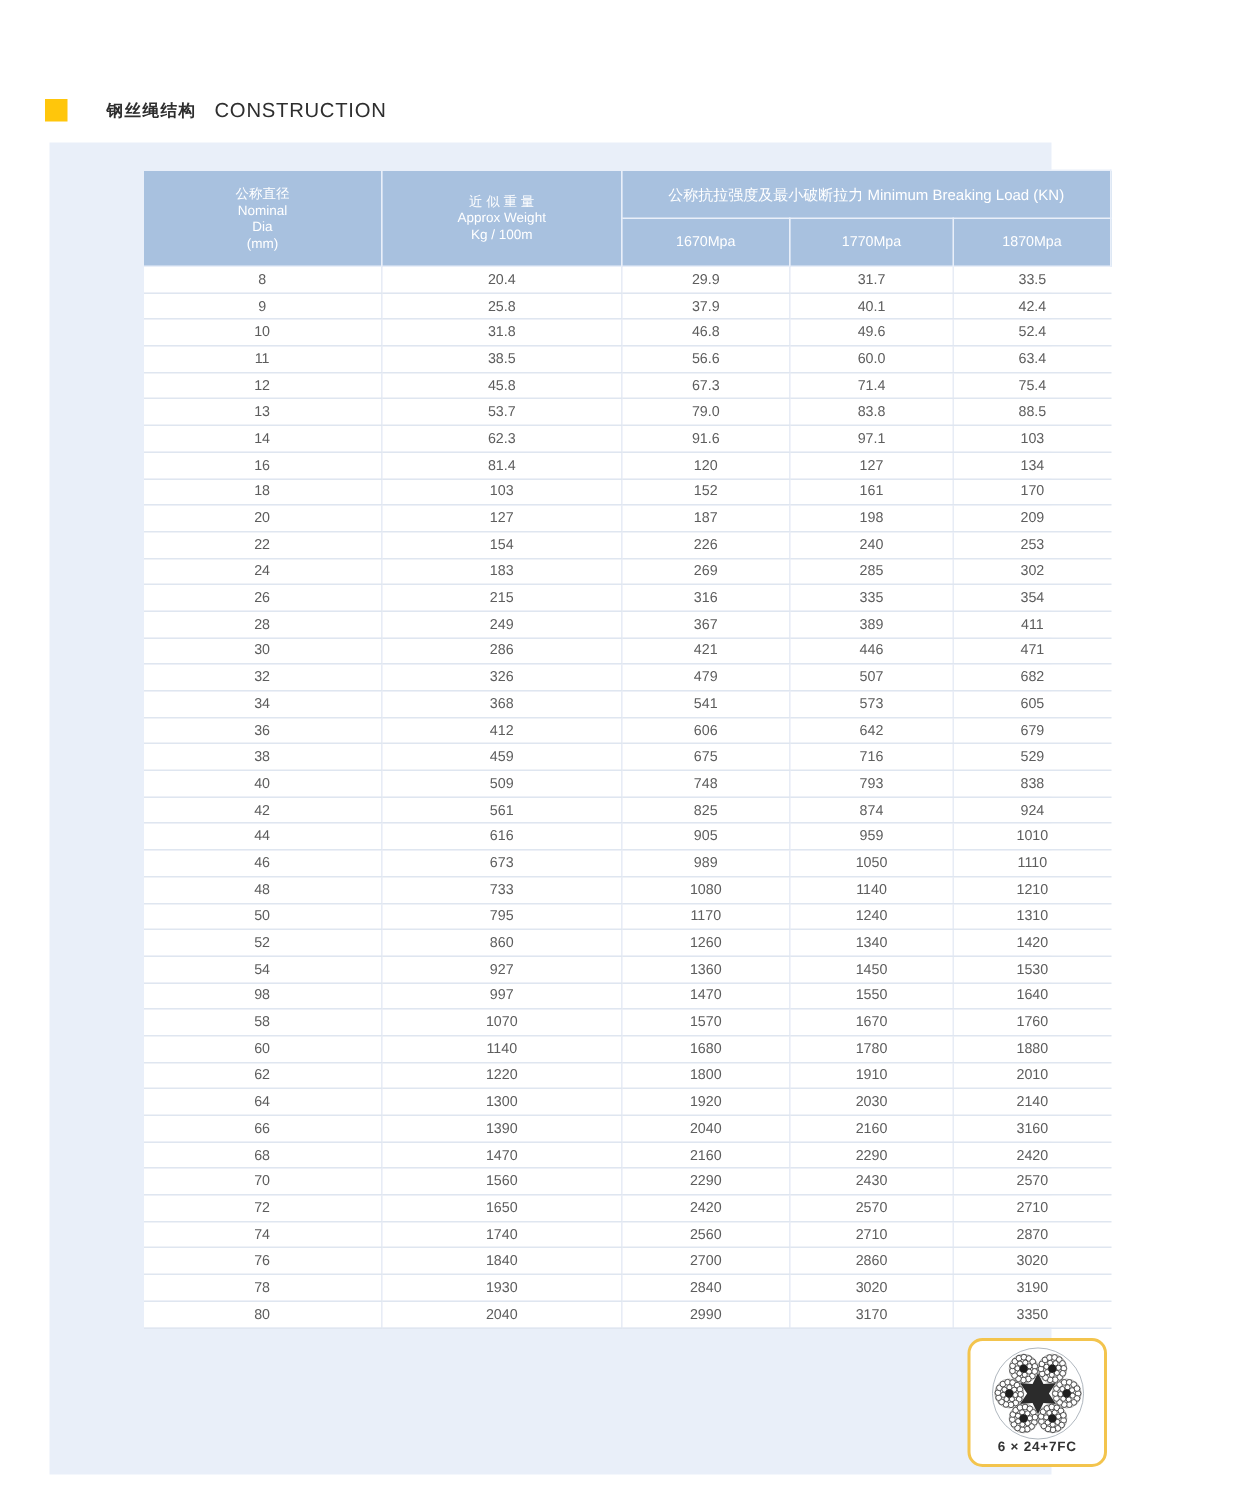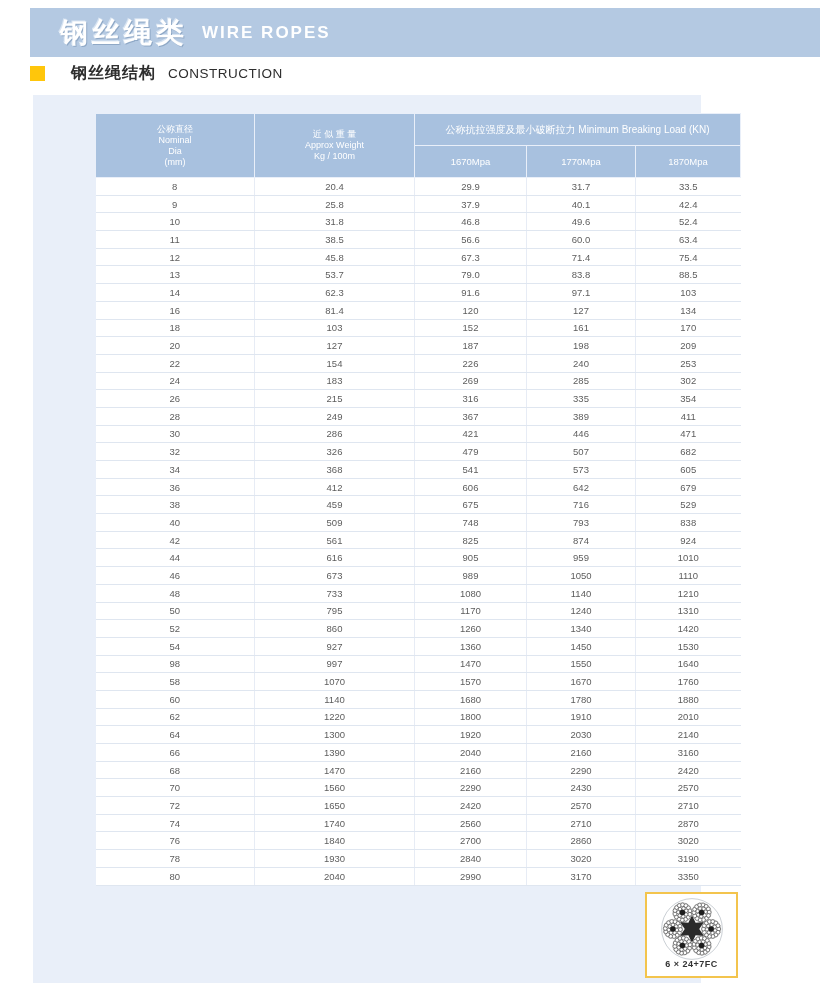--- a/index.html
+++ b/index.html
@@ -7,55 +7,51 @@
   .page { position:relative; width:830px; height:1000px; background:#fff; overflow:hidden; }
 
   .banner { position:absolute; left:30px; top:8px; width:790px; height:49px;
             background:#b4c9e2; display:flex; align-items:center; }
   .banner-zh { margin-left:30px; font-size:28px; font-weight:bold; color:#ffffff;
                letter-spacing:4px; text-shadow:1px 1px 0 #8fa8c6, -1px -1px 0 #d8e4f2; }
   .banner-en { margin-left:14px; font-size:17px; font-weight:bold; color:#ffffff; letter-spacing:2px; }
 
   .section-heading { position:absolute; left:30px; top:63px; height:20px; display:flex; align-items:center; }
   .bullet { width:15px; height:15px; background:#ffc60b; display:inline-block; }
-  .sec-zh { margin-left:26px; font-size:16px; font-weight:bold; color:#2e2e2e; letter-spacing:1px; }
+  .sec-zh { margin-left:26px; font-size:11px; font-weight:bold; color:#2e2e2e; letter-spacing:1px; }
   .sec-en { margin-left:12px; font-size:13.5px; font-weight:normal; color:#2e2e2e; letter-spacing:0.5px; }
 
   .panel { position:absolute; left:33px; top:95px; width:668px; height:888px; background:#e9eff9; }
 
   table.spec { position:absolute; left:62px; top:18px; width:645px; border-collapse:collapse;
                table-layout:fixed; }
   table.spec th { background:#a8c1df; color:#ffffff; font-weight:normal; text-align:center;
                   border:1px solid #e9eff9; vertical-align:middle; }
   th.hcol { font-size:9px; line-height:11px; height:64px; }
   th.group { font-size:10px; height:32px; }
   th.sub { font-size:9.5px; height:32px; }
   table.spec td { background:#ffffff; color:#5d5d5d; font-size:9.5px; text-align:center;
                   height:17.7px; padding:0; border-bottom:1px solid #dfe6f0;
                   border-left:1px solid #e7ecf5; border-right:1px solid #e7ecf5; }
   table.spec tr td:first-child { border-left:none; }
   table.spec tr td:last-child { border-right:none; }
 
   .usage { position:absolute; left:62px; top:800px; font-size:11px; color:#4a4a4a; letter-spacing:1px; }
 
   .rope-card { position:absolute; left:612px; top:797px; width:93px; height:86px;
-               background:#ffffff; border:2px solid #f3c44d; border-radius:0;
+               background:#ffffff; border:2px solid #f3c44d; border-radius:10px;
                display:flex; flex-direction:column; align-items:center; justify-content:flex-start; }
   .rope-card svg { width:66px; height:66px; margin-top:2px; }
   .rope-label { font-size:9px; font-weight:bold; color:#333; margin-top:-3px; letter-spacing:0.5px; }
 </style>
 </head>
 <body>
 
 <div class="page">
 
-  <div class="banner">
-    <span class="banner-zh">钢丝绳类</span>
-    <span class="banner-en">WIRE ROPES</span>
-  </div>
 
   <div class="section-heading">
     <span class="bullet"></span>
     <span class="sec-zh">钢丝绳结构</span>
     <span class="sec-en">CONSTRUCTION</span>
   </div>
 
   <div class="panel">
 
     <table class="spec">

